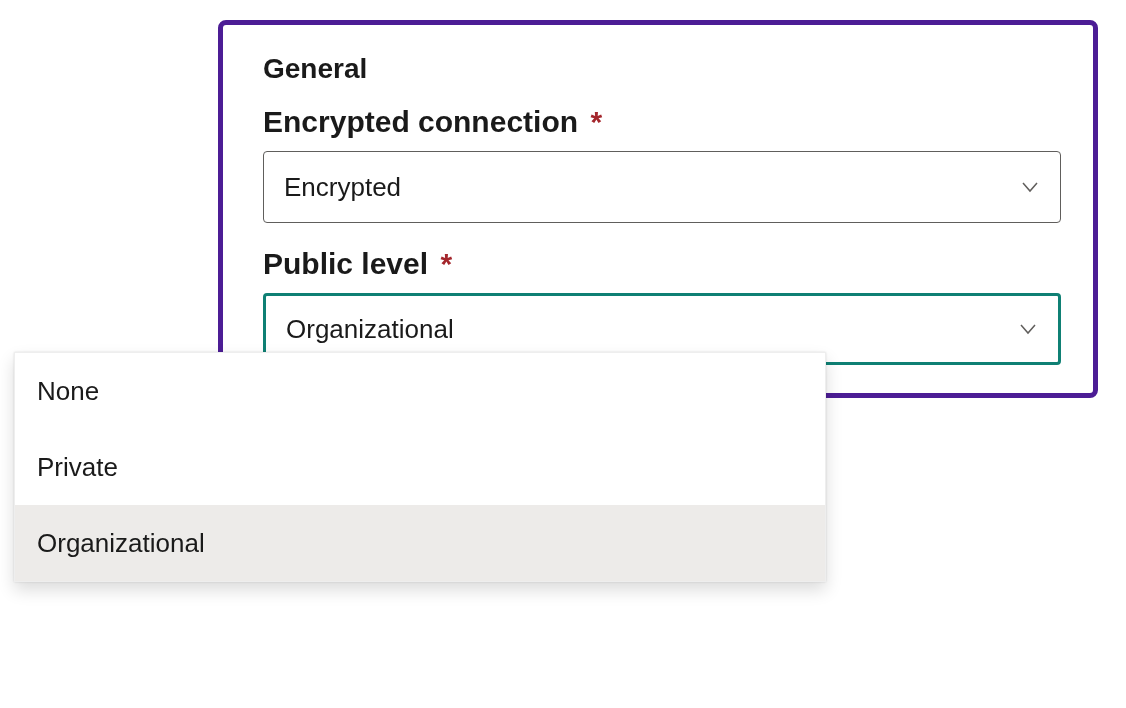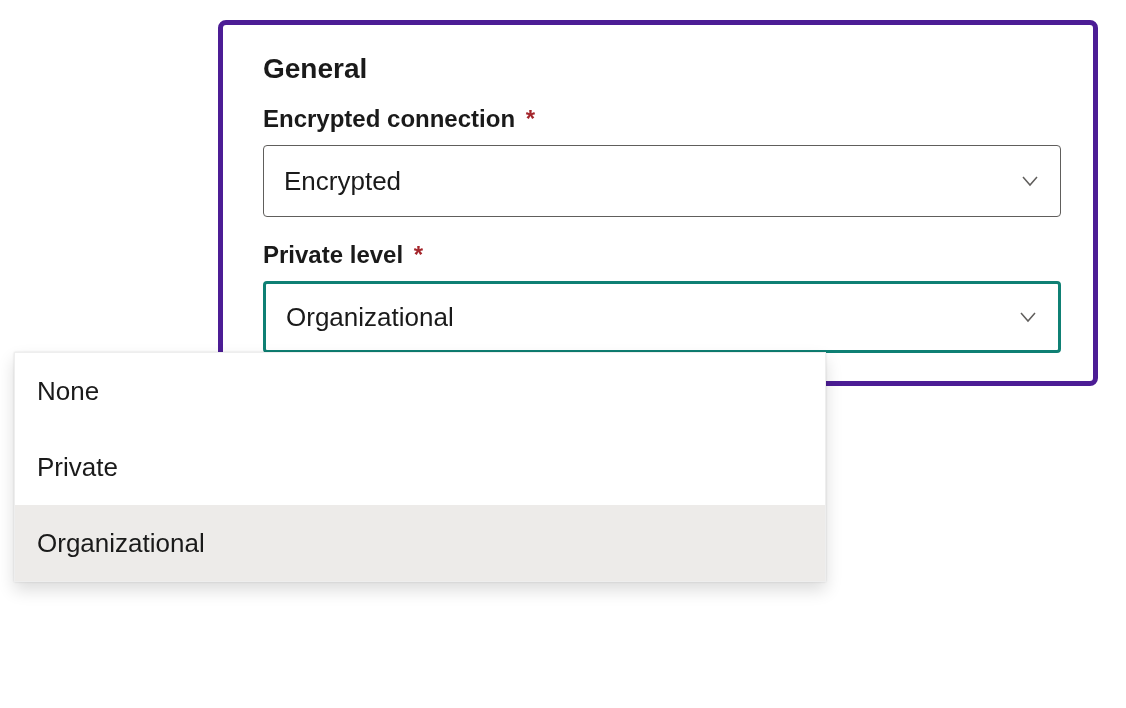--- a/index.html
+++ b/index.html
@@ -19,21 +19,21 @@
       border-radius: 8px;
       padding: 28px 32px 28px 40px;
     }
     .section-title {
       font-size: 28px;
       font-weight: 600;
       color: #1a1a1a;
       margin-bottom: 20px;
     }
     .field-label {
-      font-size: 24px;
+      font-size: 30px;
       font-weight: 600;
       color: #1a1a1a;
       margin-bottom: 12px;
     }
     .required {
       color: #a4262c;
       margin-left: 4px;
     }
     .dropdown {
       width: 100%;
@@ -103,21 +103,21 @@
   <div class="dropdown">
     <span class="dropdown-value">Encrypted</span>
     <span class="chevron">
       <svg viewBox="0 0 20 20">
           <polyline points="3,6 10,14 17,6"></polyline>
         </svg>
     </span>
   </div>
 
   <div class="field-label">
-    <span>Private level</span>
+    <span>Public level</span>
     <span class="required">*</span>
   </div>
   <div class="dropdown active" style="margin-bottom:0;">
     <span class="dropdown-value">Organizational</span>
     <span class="chevron">
       <svg viewBox="0 0 20 20">
           <polyline points="3,6 10,14 17,6"></polyline>
         </svg>
     </span>
   </div>

